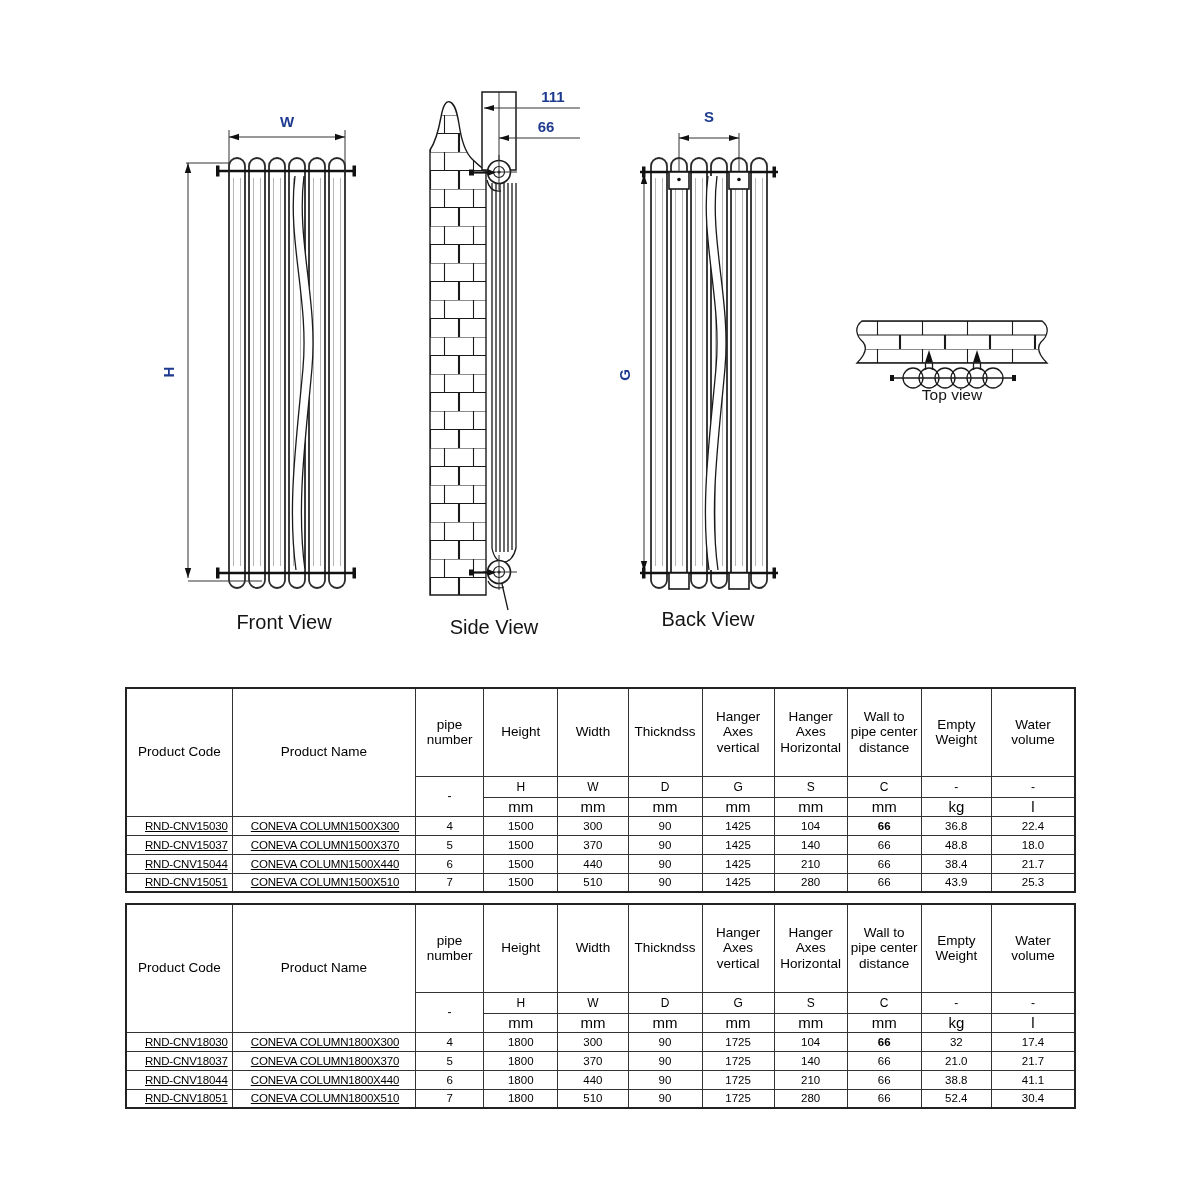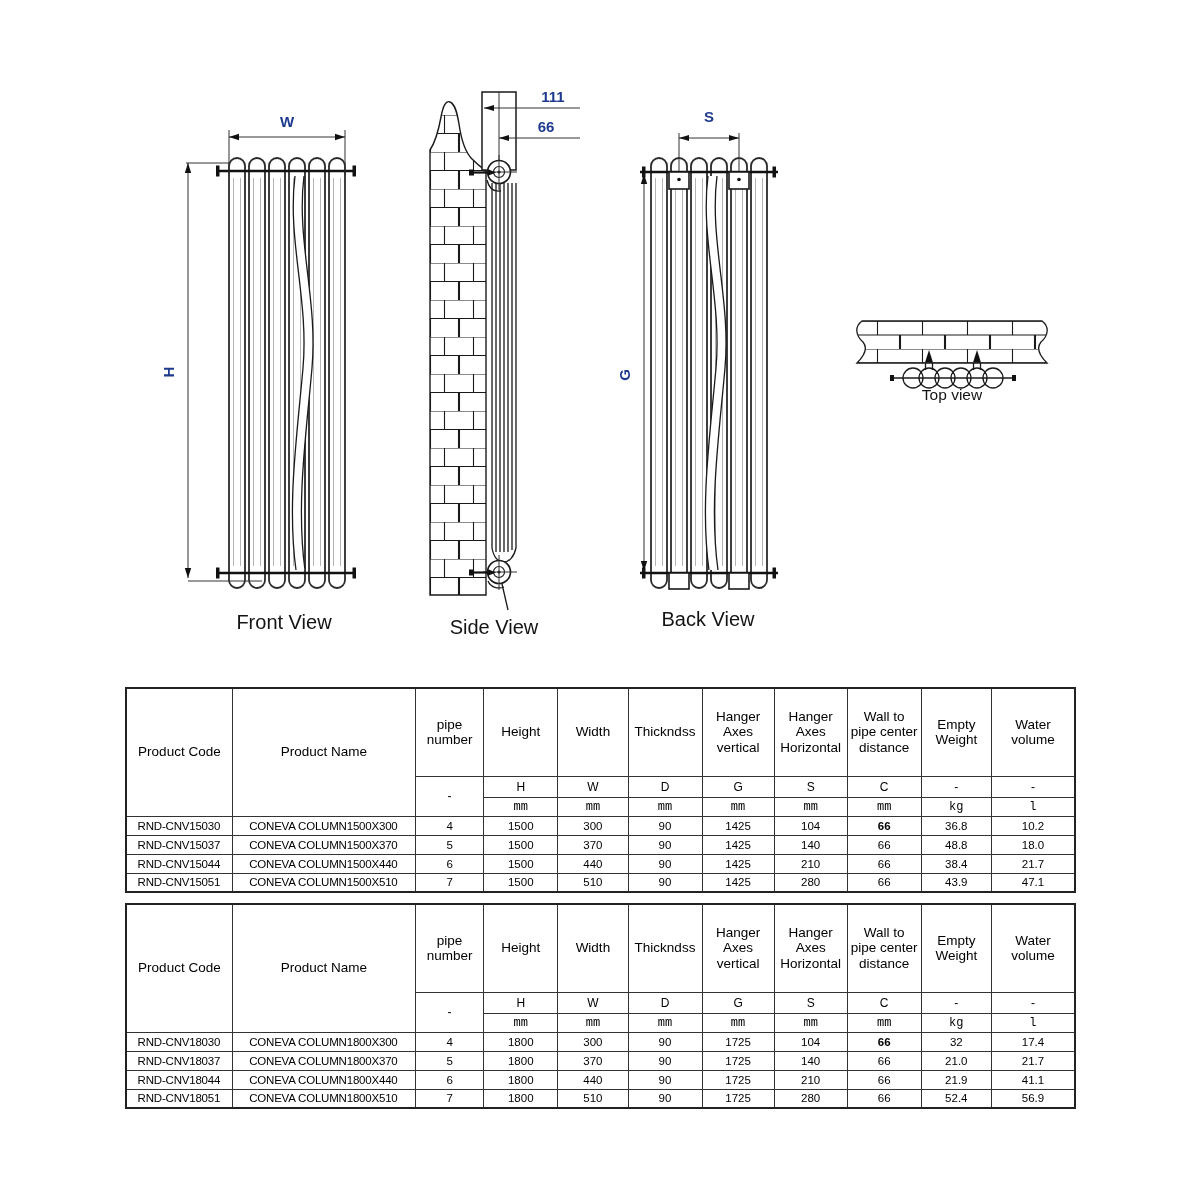--- a/index.html
+++ b/index.html
@@ -21,24 +21,24 @@
   .t1{top:687px;}
   .t2{top:903px;}
   table{border-collapse:collapse;width:100%;table-layout:fixed;border:2px solid #222;}
   th,td{border:1px solid #333;padding:0 2px;text-align:center;vertical-align:middle;
         font-family:"Liberation Sans",sans-serif;overflow:hidden;}
   tr.head{height:88px;}
   tr.head th{font-weight:400;font-size:13.5px;line-height:1.15;}
   tr.letters{height:21px;}
   tr.letters td{font-size:12px;}
   tr.units{height:19px;}
-  tr.units td{font-size:12px;font-family:Liberation Mono, monospace;}
+  tr.units td{font-size:15px;}
   tr.data{height:19px;}
   tr.data td{font-size:11.5px;}
-  td.code,td.name{text-align:center;padding-left:1px;letter-spacing:-0.2px;font-size:12px;}
+  td.code,td.name{text-align:left;padding-left:18px;letter-spacing:-0.2px;font-size:12px;text-decoration:underline;}
   td.b{font-weight:bold;}
 </style>
 </head>
 <body>
 
 <div class="page">
 
 <svg width="1200" height="672" viewBox="0 0 1200 672">
   <defs>
     <pattern id="brickSide" x="430" y="152" width="29" height="37" patternUnits="userSpaceOnUse">
@@ -225,21 +225,21 @@
   <td class="code">RND-CNV15030</td>
   <td class="name">CONEVA COLUMN1500X300</td>
   <td>4</td>
   <td>1500</td>
   <td>300</td>
   <td>90</td>
   <td>1425</td>
   <td>104</td>
   <td class="b">66</td>
   <td>36.8</td>
-  <td>10.2</td>
+  <td>22.4</td>
 </tr>
 <tr class="data">
   <td class="code">RND-CNV15037</td>
   <td class="name">CONEVA COLUMN1500X370</td>
   <td>5</td>
   <td>1500</td>
   <td>370</td>
   <td>90</td>
   <td>1425</td>
   <td>140</td>
@@ -264,21 +264,21 @@
   <td class="code">RND-CNV15051</td>
   <td class="name">CONEVA COLUMN1500X510</td>
   <td>7</td>
   <td>1500</td>
   <td>510</td>
   <td>90</td>
   <td>1425</td>
   <td>280</td>
   <td>66</td>
   <td>43.9</td>
-  <td>47.1</td>
+  <td>25.3</td>
 </tr>
 </tbody>
       </table>
 </div>
 
 
 <div class="tbl-wrap t2">
 <table>
 <colgroup>
 <col style="width:11.2%">
@@ -357,33 +357,33 @@
 <tr class="data">
   <td class="code">RND-CNV18044</td>
   <td class="name">CONEVA COLUMN1800X440</td>
   <td>6</td>
   <td>1800</td>
   <td>440</td>
   <td>90</td>
   <td>1725</td>
   <td>210</td>
   <td>66</td>
-  <td>21.9</td>
+  <td>38.8</td>
   <td>41.1</td>
 </tr>
 <tr class="data">
   <td class="code">RND-CNV18051</td>
   <td class="name">CONEVA COLUMN1800X510</td>
   <td>7</td>
   <td>1800</td>
   <td>510</td>
   <td>90</td>
   <td>1725</td>
   <td>280</td>
   <td>66</td>
   <td>52.4</td>
-  <td>56.9</td>
+  <td>30.4</td>
 </tr>
 </tbody>
       </table>
 </div>
 
 </div>
 
 </body></html>

